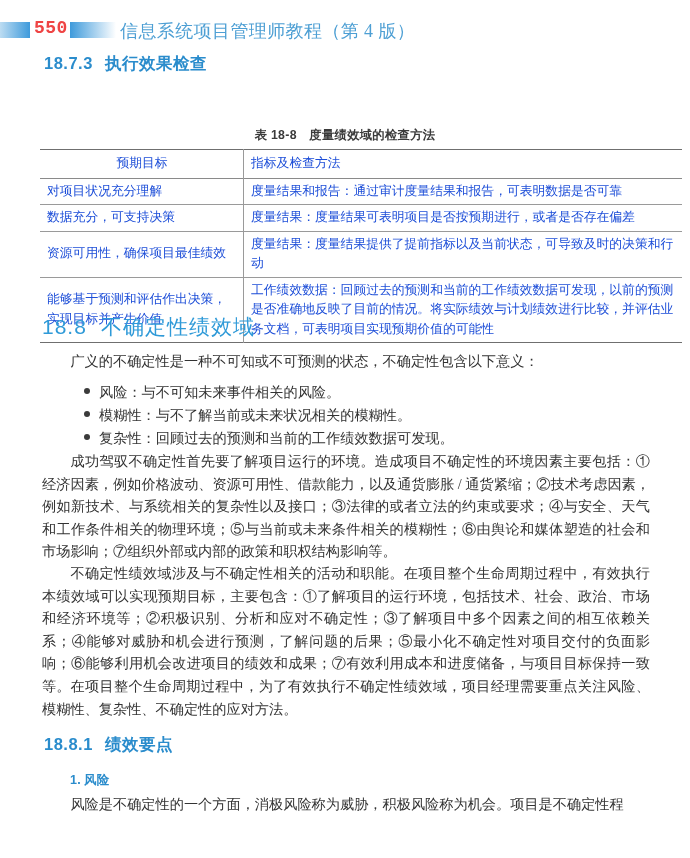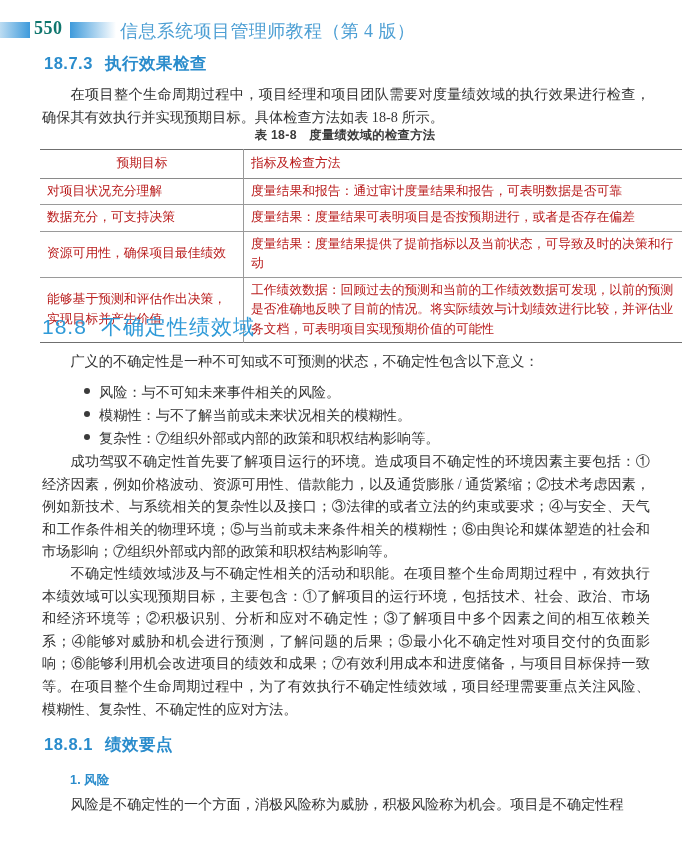--- a/index.html
+++ b/index.html
@@ -35,24 +35,24 @@
     left: 0px;
     top: 4px;
     width: 30px;
     height: 16px;
     background: linear-gradient(to left, #3e9adb, #bcdcf2);
   }
   .runhead .folio {
     position: absolute;
     left: 34px;
     top: 0px;
-    font-family: Liberation Serif, serif;
+    font-family: Liberation Mono, monospace;
     font-size: 18px;
     font-weight: bold;
-    color: #0f766e;
+    color: #ef4444;
     letter-spacing: 0.5px;
   }
   .runhead .bar-right {
     position: absolute;
     left: 70px;
     top: 4px;
     width: 46px;
     height: 16px;
     background: linear-gradient(to right, #3e9adb, #ffffff);
   }
@@ -133,21 +133,21 @@
     font-family: "Liberation Sans", sans-serif;
     font-weight: bold;
     font-size: 12.3px;
     color: #3a3a3a;
     letter-spacing: 0.3px;
   }
   table.matrix {
     position: absolute;
     border-collapse: collapse;
     font-size: 12.8px;
-    color: #b91c1c;
+    color: #1d4ed8;
     table-layout: fixed;
   }
   table.matrix th,
   table.matrix td {
     border: none;
     padding: 3px 6px 3px 7px;
     line-height: 19.5px;
     vertical-align: middle;
   }
   table.matrix thead th {
@@ -187,21 +187,20 @@
     <div class="bar-left"></div>
     <div class="folio">550</div>
     <div class="bar-right"></div>
     <div class="title">信息系统项目管理师教程（第 4 版）</div>
   </div>
 
   <div class="h3" style="left:44px; top:53px;">
     <span class="num">18.7.3</span><span>执行效果检查</span>
   </div>
 
-  <div class="para indent" style="left:42px; top:83px; width:608px;">在项目整个生命周期过程中，项目经理和项目团队需要对度量绩效域的执行效果进行检查，确保其有效执行并实现预期目标。具体检查方法如表 18-8 所示。</div>
 
   <div class="tbl-caption" style="left:0px; top:127px;">表 18-8　度量绩效域的检查方法</div>
 
   <table class="matrix" style="left:40px; top:149px; width:611px;">
     <thead>
       <tr>
         <th class="c1">预期目标</th>
         <th class="c2">指标及检查方法</th>
       </tr>
     </thead>
@@ -231,21 +230,21 @@
 
   <div class="para indent" style="left:42px; top:350px; width:608px;">广义的不确定性是一种不可知或不可预测的状态，不确定性包含以下意义：</div>
 
   <div class="bullet-row" style="left:84px; top:381px;">
     <span class="dot"></span><span>风险：与不可知未来事件相关的风险。</span>
   </div>
   <div class="bullet-row" style="left:84px; top:404px;">
     <span class="dot"></span><span>模糊性：与不了解当前或未来状况相关的模糊性。</span>
   </div>
   <div class="bullet-row" style="left:84px; top:427px;">
-    <span class="dot"></span><span>复杂性：⑦组织外部或内部的政策和职权结构影响等。</span>
+    <span class="dot"></span><span>复杂性：回顾过去的预测和当前的工作绩效数据可发现。</span>
   </div>
 
   <div class="para indent" style="left:42px; top:450px; width:608px;">成功驾驭不确定性首先要了解项目运行的环境。造成项目不确定性的环境因素主要包括：①经济因素，例如价格波动、资源可用性、借款能力，以及通货膨胀 / 通货紧缩；②技术考虑因素，例如新技术、与系统相关的复杂性以及接口；③法律的或者立法的约束或要求；④与安全、天气和工作条件相关的物理环境；⑤与当前或未来条件相关的模糊性；⑥由舆论和媒体塑造的社会和市场影响；⑦组织外部或内部的政策和职权结构影响等。</div>
 
   <div class="para indent" style="left:42px; top:562px; width:608px;">不确定性绩效域涉及与不确定性相关的活动和职能。在项目整个生命周期过程中，有效执行本绩效域可以实现预期目标，主要包含：①了解项目的运行环境，包括技术、社会、政治、市场和经济环境等；②积极识别、分析和应对不确定性；③了解项目中多个因素之间的相互依赖关系；④能够对威胁和机会进行预测，了解问题的后果；⑤最小化不确定性对项目交付的负面影响；⑥能够利用机会改进项目的绩效和成果；⑦有效利用成本和进度储备，与项目目标保持一致等。</div>
 
   <div class="para indent" style="left:42px; top:675px; width:608px;">在项目整个生命周期过程中，为了有效执行不确定性绩效域，项目经理需要重点关注风险、模糊性、复杂性、不确定性的应对方法。</div>
 
   <div class="h3" style="left:44px; top:734px;">
     <span class="num">18.8.1</span><span>绩效要点</span>

